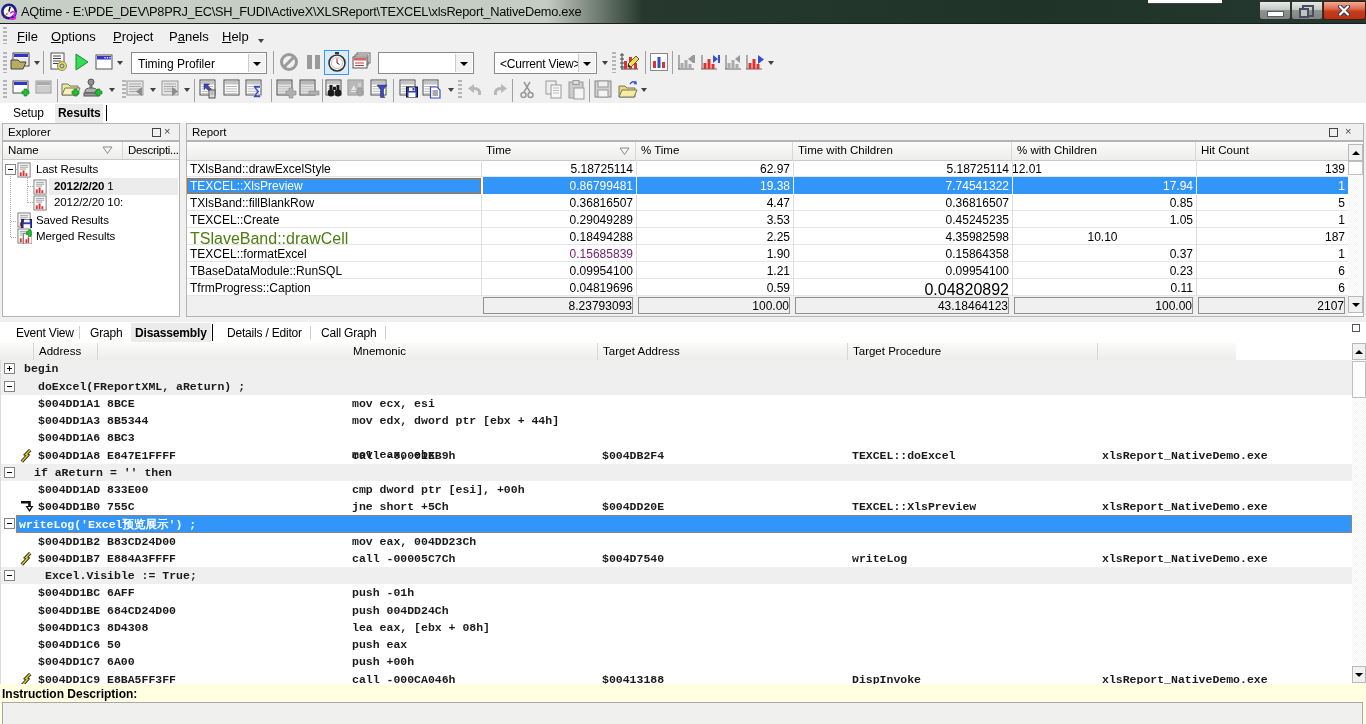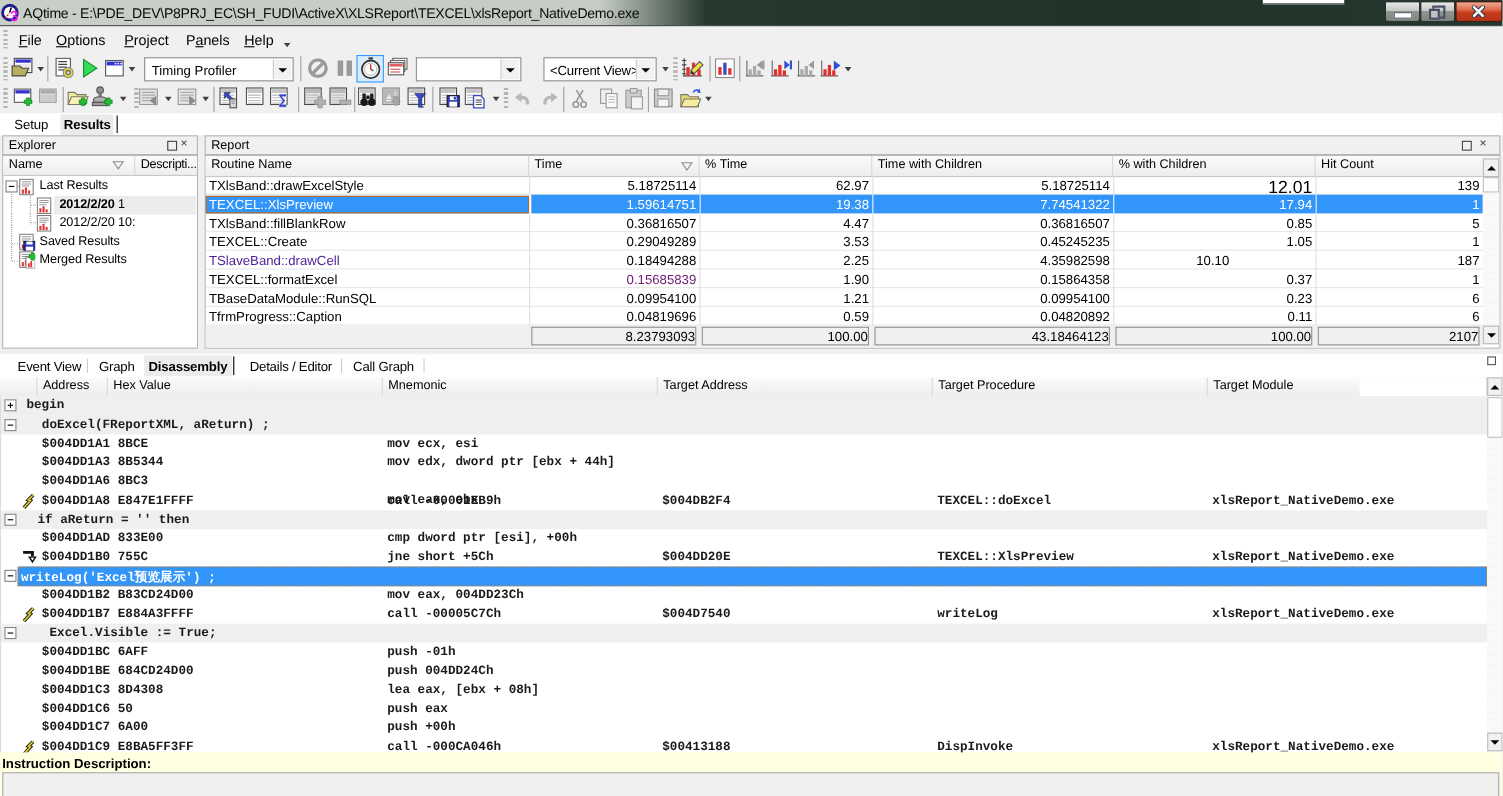--- a/index.html
+++ b/index.html
@@ -452,64 +452,63 @@
     <rect x="9" y="12" width="1.7" height="4" fill="#e03030"></rect>
     <rect x="11.3" y="10" width="1.7" height="6" fill="#e03030"></rect>
     <path d="M12 2 h3 v2 h2 v3 h-2 v2 h-3 v-2 h-2 v-3 h2 Z" fill="#20c030" stroke="#0a7a18" stroke-width=".6"></path>
   </svg>
 <div class="abs" style="left:36px;top:230px;font-size:11.5px;letter-spacing:-.1px">Merged Results</div>
 <div class="cap" style="left:186px;top:123px;width:1178px;height:18px;box-sizing:border-box;padding:2px 0 0 5px">Report</div>
 <div class="abs" style="left:1329px;top:128px;width:7px;height:7px;border:1px solid #444"></div>
 <div class="abs" style="left:1345px;top:125px;font-size:11px;color:#444">×</div>
 <div class="abs" style="left:186px;top:141px;width:1178px;height:176px;background:#fff;border:1px solid #b4b4b4;box-sizing:border-box"></div>
 <div class="hdr" style="left:187px;top:142px;width:1161px;height:18px">
-<span class="hcell" style="left:0px;width:294px">Routine Name</span>
 <span class="hcell" style="left:294px;width:155px">Time</span>
 <span class="hcell" style="left:449px;width:157px">% Time</span>
 <span class="hcell" style="left:606px;width:219px">Time with Children</span>
 <span class="hcell" style="left:825px;width:184px">% with Children</span>
 <span class="hcell" style="left:1009px;width:152px;border-right:none">Hit Count</span>
 <svg style="position:absolute;left:432px;top:5px" width="11" height="9" viewBox="0 0 11 9">
       <path d="M1 1 L10 1 L5.5 7.5 Z" fill="none" stroke="#8a8a8a"></path>
     </svg>
 </div>
 <div class="abs" style="left:190px;top:161.5px;font-size:12px;color:#000;white-space:nowrap">TXlsBand::drawExcelStyle</div>
 <div class="abs" style="left:481px;top:161.5px;width:152px;font-size:12px;color:#000;text-align:right">5.18725114</div>
 <div class="abs" style="left:636px;top:161.5px;width:154px;font-size:12px;color:#000;text-align:right">62.97</div>
 <div class="abs" style="left:793px;top:161.5px;width:216px;font-size:12px;color:#000;text-align:right">5.18725114</div>
-<div class="abs" style="left:1012px;top:161.5px;width:181px;font-size:16px;color:#000;text-align:right">12.01</div>
+<div class="abs" style="left:1012px;top:161.5px;width:181px;font-size:12px;color:#000;">12.01</div>
 <div class="abs" style="left:1196px;top:161.5px;width:149px;font-size:12px;color:#000;text-align:right">139</div>
 <div class="abs" style="left:187px;top:176.0px;width:1161px;height:1px;background:#e6e6e6"></div>
 <div class="abs" style="left:483px;top:177.0px;width:865px;height:17.0px;background:#3295f9"></div>
 <div class="abs" style="left:187px;top:177.5px;width:294px;height:16.0px;background:#3295f9;border:1px solid #c66a14;box-sizing:border-box"></div>
 <div class="abs" style="left:636px;top:177.0px;width:1px;height:17.0px;background:#eef4fa"></div>
 <div class="abs" style="left:793px;top:177.0px;width:1px;height:17.0px;background:#eef4fa"></div>
 <div class="abs" style="left:1012px;top:177.0px;width:1px;height:17.0px;background:#eef4fa"></div>
 <div class="abs" style="left:1196px;top:177.0px;width:1px;height:17.0px;background:#eef4fa"></div>
 <div class="abs" style="left:190px;top:178.5px;font-size:12px;color:#fff;white-space:nowrap">TEXCEL::XlsPreview</div>
-<div class="abs" style="left:481px;top:178.5px;width:152px;font-size:12px;color:#fff;text-align:right">1.59614751</div>
+<div class="abs" style="left:481px;top:178.5px;width:152px;font-size:12px;color:#fff;text-align:right">0.86799481</div>
 <div class="abs" style="left:636px;top:178.5px;width:154px;font-size:12px;color:#fff;text-align:right">19.38</div>
 <div class="abs" style="left:793px;top:178.5px;width:216px;font-size:12px;color:#fff;text-align:right">7.74541322</div>
 <div class="abs" style="left:1012px;top:178.5px;width:181px;font-size:12px;color:#fff;text-align:right">17.94</div>
 <div class="abs" style="left:1196px;top:178.5px;width:149px;font-size:12px;color:#fff;text-align:right">1</div>
 <div class="abs" style="left:190px;top:195.5px;font-size:12px;color:#000;white-space:nowrap">TXlsBand::fillBlankRow</div>
 <div class="abs" style="left:481px;top:195.5px;width:152px;font-size:12px;color:#000;text-align:right">0.36816507</div>
 <div class="abs" style="left:636px;top:195.5px;width:154px;font-size:12px;color:#000;text-align:right">4.47</div>
 <div class="abs" style="left:793px;top:195.5px;width:216px;font-size:12px;color:#000;text-align:right">0.36816507</div>
 <div class="abs" style="left:1012px;top:195.5px;width:181px;font-size:12px;color:#000;text-align:right">0.85</div>
 <div class="abs" style="left:1196px;top:195.5px;width:149px;font-size:12px;color:#000;text-align:right">5</div>
 <div class="abs" style="left:187px;top:210.0px;width:1161px;height:1px;background:#e6e6e6"></div>
 <div class="abs" style="left:190px;top:212.5px;font-size:12px;color:#000;white-space:nowrap">TEXCEL::Create</div>
 <div class="abs" style="left:481px;top:212.5px;width:152px;font-size:12px;color:#000;text-align:right">0.29049289</div>
 <div class="abs" style="left:636px;top:212.5px;width:154px;font-size:12px;color:#000;text-align:right">3.53</div>
 <div class="abs" style="left:793px;top:212.5px;width:216px;font-size:12px;color:#000;text-align:right">0.45245235</div>
 <div class="abs" style="left:1012px;top:212.5px;width:181px;font-size:12px;color:#000;text-align:right">1.05</div>
 <div class="abs" style="left:1196px;top:212.5px;width:149px;font-size:12px;color:#000;text-align:right">1</div>
 <div class="abs" style="left:187px;top:227.0px;width:1161px;height:1px;background:#e6e6e6"></div>
-<div class="abs" style="left:190px;top:229.5px;font-size:12px;color:#4c1d95;white-space:nowrap">TSlaveBand::drawCell</div>
+<div class="abs" style="left:190px;top:229.5px;font-size:16px;color:#4d7c0f;white-space:nowrap">TSlaveBand::drawCell</div>
 <div class="abs" style="left:481px;top:229.5px;width:152px;font-size:12px;color:#000;text-align:right">0.18494288</div>
 <div class="abs" style="left:636px;top:229.5px;width:154px;font-size:12px;color:#000;text-align:right">2.25</div>
 <div class="abs" style="left:793px;top:229.5px;width:216px;font-size:12px;color:#000;text-align:right">4.35982598</div>
 <div class="abs" style="left:1012px;top:229.5px;width:181px;font-size:12px;color:#000;text-align:center">10.10</div>
 <div class="abs" style="left:1196px;top:229.5px;width:149px;font-size:12px;color:#000;text-align:right">187</div>
 <div class="abs" style="left:187px;top:244.0px;width:1161px;height:1px;background:#e6e6e6"></div>
 <div class="abs" style="left:190px;top:246.5px;font-size:12px;color:#000;white-space:nowrap">TEXCEL::formatExcel</div>
 <div class="abs" style="left:481px;top:246.5px;width:152px;font-size:12px;color:#701a75;text-align:right">0.15685839</div>
 <div class="abs" style="left:636px;top:246.5px;width:154px;font-size:12px;color:#000;text-align:right">1.90</div>
 <div class="abs" style="left:793px;top:246.5px;width:216px;font-size:12px;color:#000;text-align:right">0.15864358</div>
@@ -519,21 +518,21 @@
 <div class="abs" style="left:190px;top:263.5px;font-size:12px;color:#000;white-space:nowrap">TBaseDataModule::RunSQL</div>
 <div class="abs" style="left:481px;top:263.5px;width:152px;font-size:12px;color:#000;text-align:right">0.09954100</div>
 <div class="abs" style="left:636px;top:263.5px;width:154px;font-size:12px;color:#000;text-align:right">1.21</div>
 <div class="abs" style="left:793px;top:263.5px;width:216px;font-size:12px;color:#000;text-align:right">0.09954100</div>
 <div class="abs" style="left:1012px;top:263.5px;width:181px;font-size:12px;color:#000;text-align:right">0.23</div>
 <div class="abs" style="left:1196px;top:263.5px;width:149px;font-size:12px;color:#000;text-align:right">6</div>
 <div class="abs" style="left:187px;top:278.0px;width:1161px;height:1px;background:#e6e6e6"></div>
 <div class="abs" style="left:190px;top:280.5px;font-size:12px;color:#000;white-space:nowrap">TfrmProgress::Caption</div>
 <div class="abs" style="left:481px;top:280.5px;width:152px;font-size:12px;color:#000;text-align:right">0.04819696</div>
 <div class="abs" style="left:636px;top:280.5px;width:154px;font-size:12px;color:#000;text-align:right">0.59</div>
-<div class="abs" style="left:793px;top:280.5px;width:216px;font-size:12px;color:#000;text-align:right">0.04820892</div>
+<div class="abs" style="left:793px;top:280.5px;width:216px;font-size:16px;color:#000;text-align:right">0.04820892</div>
 <div class="abs" style="left:1012px;top:280.5px;width:181px;font-size:12px;color:#000;text-align:right">0.11</div>
 <div class="abs" style="left:1196px;top:280.5px;width:149px;font-size:12px;color:#000;text-align:right">6</div>
 <div class="abs" style="left:187px;top:295.0px;width:1161px;height:1px;background:#e6e6e6"></div>
 <div class="abs" style="left:481px;top:160px;width:1px;height:16px;background:#dedede"></div>
 <div class="abs" style="left:481px;top:195px;width:1px;height:101px;background:#dedede"></div>
 <div class="abs" style="left:636px;top:160px;width:1px;height:16px;background:#dedede"></div>
 <div class="abs" style="left:636px;top:195px;width:1px;height:101px;background:#dedede"></div>
 <div class="abs" style="left:793px;top:160px;width:1px;height:16px;background:#dedede"></div>
 <div class="abs" style="left:793px;top:195px;width:1px;height:101px;background:#dedede"></div>
 <div class="abs" style="left:1012px;top:160px;width:1px;height:16px;background:#dedede"></div>
@@ -568,25 +567,23 @@
 <div class="abs" style="left:321px;top:326px;font-size:12px;letter-spacing:-.2px">Call Graph</div>
 <div class="abs" style="left:212px;top:324px;width:1px;height:17px;background:#000"></div>
 <div class="abs" style="left:79px;top:326px;width:1px;height:13px;background:#ccc"></div>
 <div class="abs" style="left:310px;top:326px;width:1px;height:13px;background:#ccc"></div>
 <div class="abs" style="left:385px;top:326px;width:1px;height:13px;background:#ccc"></div>
 <div class="abs" style="left:1352px;top:324px;width:8px;height:8px;border:1px solid #555;box-sizing:border-box"></div>
 <div class="abs" style="left:0;top:343px;width:1366px;height:341px;background:#fff"></div>
 <div class="hdr" style="left:0;top:343px;width:1236px;height:17px">
 <span class="hcell" style="left:0px;width:34px"></span>
 <span class="hcell" style="left:34px;width:64px">Address</span>
-<span class="hcell" style="left:98px;width:250px">Hex Value</span>
 <span class="hcell" style="left:348px;width:250px">Mnemonic</span>
 <span class="hcell" style="left:598px;width:250px">Target Address</span>
 <span class="hcell" style="left:848px;width:250px">Target Procedure</span>
-<span class="hcell" style="left:1098px;width:254px">Target Module</span>
 </div>
 <div class="abs" style="left:0;top:360.3px;width:1352px;height:17.24px;background:#efefef"></div>
 <div class="abs mono" style="left:24px;top:362.3px;color:#1a1a1a;white-space:nowrap">begin</div>
 <div class="pm" style="left:4px;top:363.3px">
     <div class="abs" style="left:2px;top:4px;width:5px;height:1px;background:#000"></div>
     <div class="abs" style="left:4px;top:2px;width:1px;height:5px;background:#000"></div>
   </div>
 <div class="abs" style="left:0;top:377.54px;width:1352px;height:17.24px;background:#efefef"></div>
 <div class="abs mono" style="left:38px;top:379.54px;color:#1a1a1a;white-space:nowrap">doExcel(FReportXML, aReturn) ;</div>
 <div class="pm" style="left:4px;top:380.54px">

